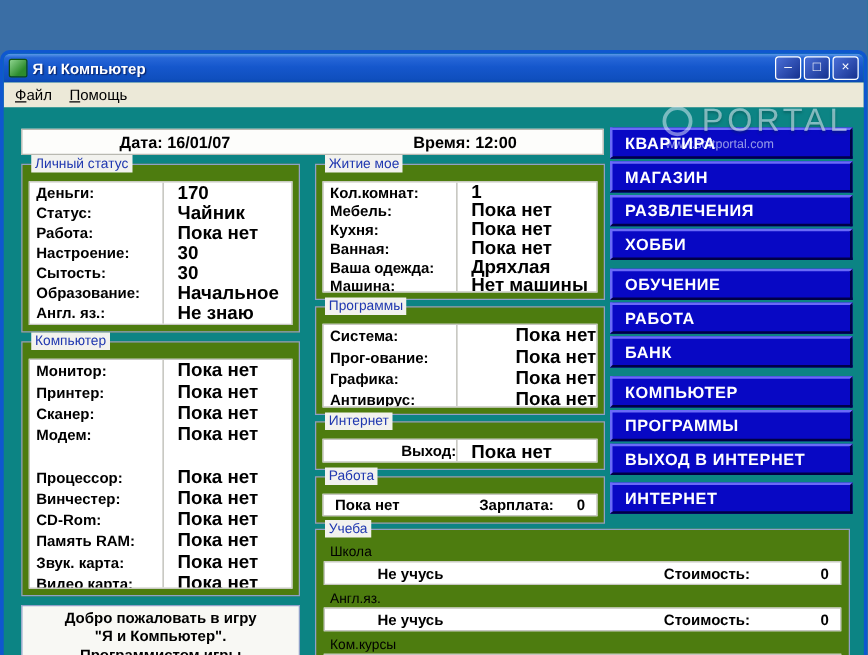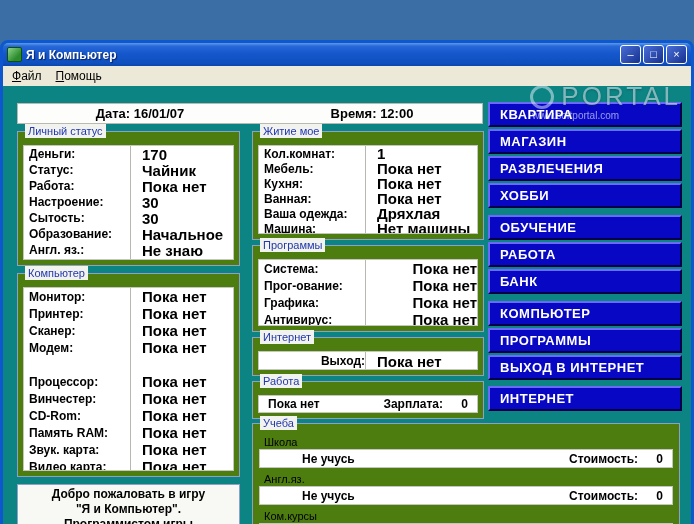--- a/index.html
+++ b/index.html
@@ -47,21 +47,21 @@
   
   .work-panel { position:absolute; left:5px; right:5px; top:13px; bottom:5px; background:#fff; border:1px solid #c6c6c0; display:flex; align-items:center; font-size:12px; font-weight:bold; }
   .work-status { padding-left:9px; }
   .work-sal-lbl { margin-left:auto; }
   .work-sal-val { width:34px; text-align:right; padding-right:9px; }
 
   
   .study-body { position:absolute; left:0; right:0; top:10px; bottom:0; }
   .study-item { margin:0 0 2px 0; }
   .study-name { font-size:11px; color:#000; padding:2px 0 1px 11px; }
-  .study-bar { margin:0 6px 3px 6px; height:19px; background:#fff; border:1px solid #c6c6c0; display:flex; align-items:center; font-size:12px; font-weight:bold; }
+  .study-bar { margin:0 6px 3px 6px; height:19px; background:#fff; border:1px solid #c6c6c0; display:flex; align-items:center; font-size:12px; font-weight:bold;gap:38px; }
   .study-status { margin-left:42px; }
   .study-cost-lbl { margin-left:auto; }
   .study-cost-val { width:34px; text-align:right; padding-right:9px; }
 
   
   .welcome { position:absolute; left:14px; top:398px; width:223px; height:66px; background:#f8f8f4; border:1px solid #8fa0c8; display:flex; align-items:center; justify-content:center; text-align:center; font-size:12px; font-weight:bold; color:#000; white-space:pre-line; line-height:15px; }
 
   
   .gamebtn { position:absolute; left:485px; width:194px; height:25px; background:#0808c4; color:#fff; font-size:13px; font-weight:bold; letter-spacing:0.5px; display:flex; align-items:center; padding-left:10px; border:2px solid; border-color:#6a6af8 #000046 #000046 #6a6af8; cursor:pointer; z-index:3; }
 </style>

